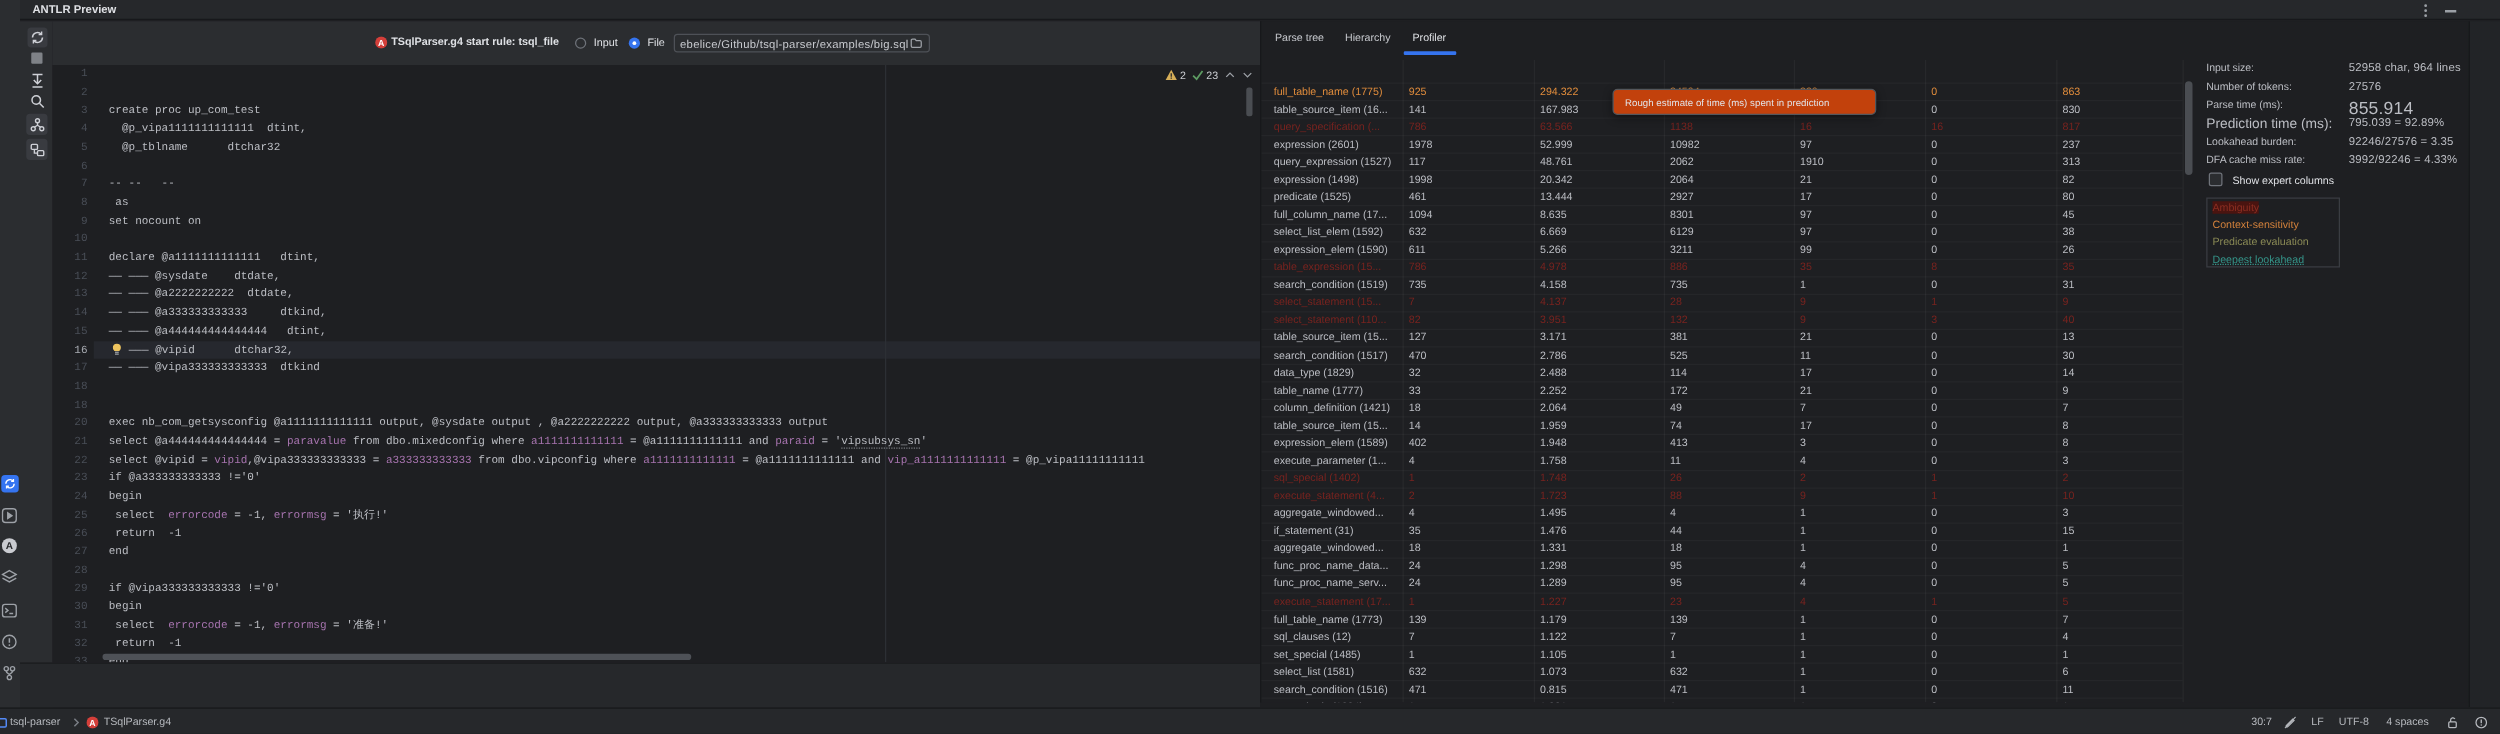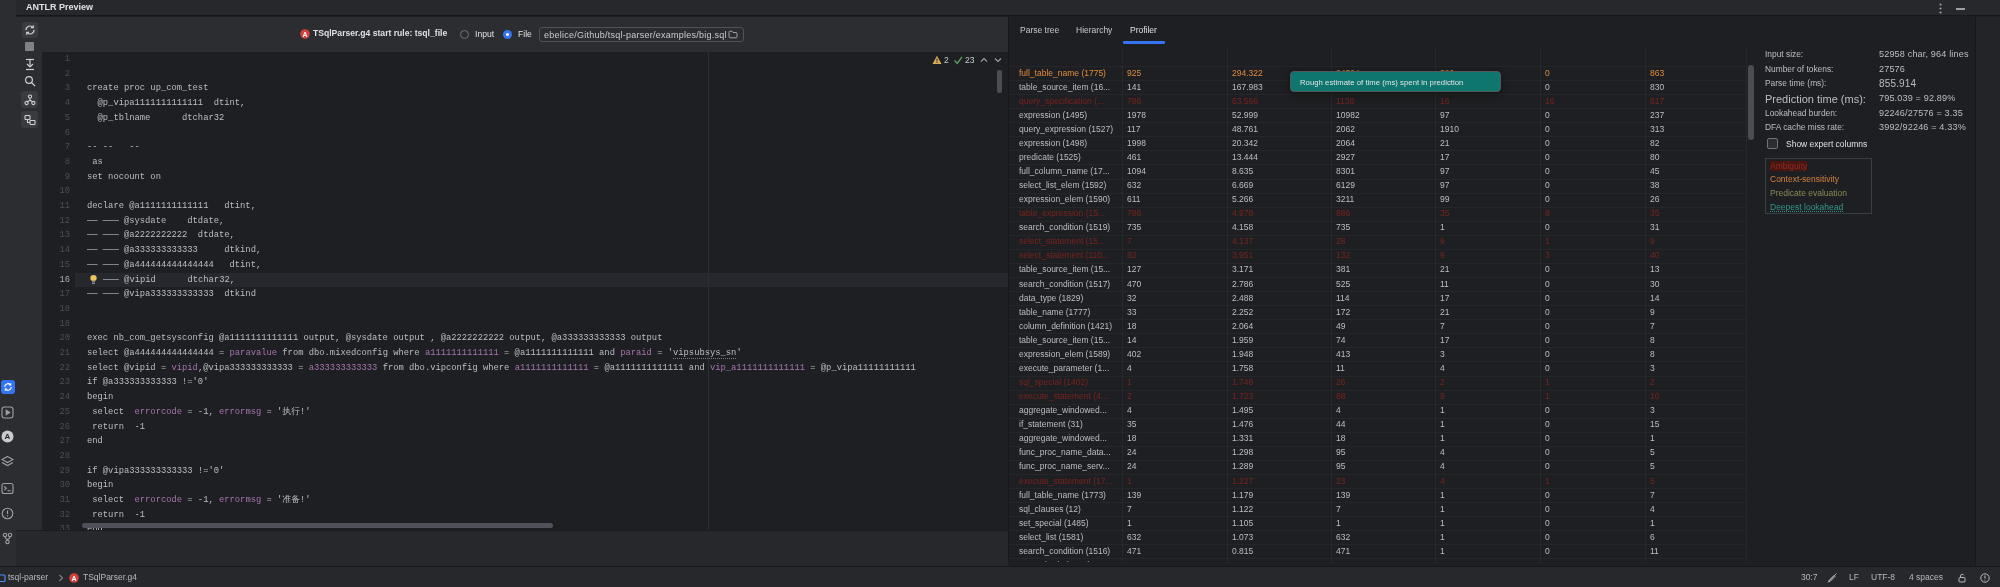--- a/index.html
+++ b/index.html
@@ -23,21 +23,21 @@
 .trow span{position:absolute;top:1.5px;white-space:pre}
 .o span{color:#e08c3c}
 .r span{color:#78231f}
 .c1{left:10px}.c2{left:118px}.c3{left:223px}.c4{left:327px}.c5{left:431px}.c6{left:536px}.c7{left:641px}
 .vgrid{position:absolute;top:31px;width:1px;height:514px;background:rgba(255,255,255,0.045)}
 .hgrid{position:absolute;left:0;width:737px;height:1px;background:rgba(255,255,255,0.035)}
 #thead{position:absolute;left:0;top:31px;width:737px;height:18px;font-size:8.5px;color:#bcbec4}
 #thead span{position:absolute;top:3px;white-space:pre}
 .stat{position:absolute;font-size:8.5px;color:#bcbec4;white-space:pre}
 .tabtxt{position:absolute;top:8px;font-size:8.5px;color:#c6c8cd}
-.tt{position:absolute;left:1290px;top:71px;width:211px;height:21px;background:#0f766e;border:1px solid #54575c;border-radius:4px;box-shadow:0 2px 8px rgba(0,0,0,.45);z-index:50}
+.tt{position:absolute;left:1290px;top:71px;width:211px;height:21px;background:#c2410c;border:1px solid #54575c;border-radius:4px;box-shadow:0 2px 8px rgba(0,0,0,.45);z-index:50}
 .tt div{margin:5.5px 0 0 9px;font-size:7.7px;letter-spacing:0.05px;color:#e2e4e9}
 .sb{font-size:8.5px;color:#b6b9be;position:absolute;top:5px;white-space:pre}
 .ticon{position:absolute}
 .aicon{position:absolute;left:1px}
 </style></head><body>
 <div id="activitybar">
 <div style="position:absolute;left:1px;top:380px;width:14px;height:14px;background:#3574f0;border-radius:3px"></div>
 <svg class="aicon" style="top:382px;left:3px" width="10" height="10" viewBox="0 0 12 12" fill="none" stroke="#fff" stroke-width="1.3">
  <path d="M10 6a4 4 0 0 1-7 2.6"></path>
       <path d="M2 6a4 4 0 0 1 7-2.6"></path>
@@ -291,21 +291,21 @@
 <div class="trow r" style="top:77.14px">
       <span class="c1">query_specification (...</span>
       <span class="c2">786</span>
       <span class="c3">63.566</span>
       <span class="c4">1138</span>
       <span class="c5">16</span>
       <span class="c6">16</span>
       <span class="c7">817</span>
     </div>
 <div class="trow n" style="top:91.21px">
-      <span class="c1">expression (1495)</span>
+      <span class="c1">expression (2601)</span>
       <span class="c2">1978</span>
       <span class="c3">52.999</span>
       <span class="c4">10982</span>
       <span class="c5">97</span>
       <span class="c6">0</span>
       <span class="c7">237</span>
     </div>
 <div class="trow n" style="top:105.28px">
       <span class="c1">query_expression (1527)</span>
       <span class="c2">117</span>
@@ -593,21 +593,21 @@
       <span class="c5">1</span>
       <span class="c6">0</span>
       <span class="c7">1</span>
     </div>
 <div style="position:absolute;left:739px;top:48px;width:6px;height:75px;background:#4a4d52;border-radius:3px"></div>
 <span class="stat" style="left:756px;top:31.8px;font-size:8.4px">Input size:</span>
     <span class="stat" style="left:870px;top:31.8px;font-size:9.1px;letter-spacing:0.15px">52958 char, 964 lines</span>
 <span class="stat" style="left:756px;top:46.5px;font-size:8.4px">Number of tokens:</span>
     <span class="stat" style="left:870px;top:46.5px;font-size:9.1px;letter-spacing:0.15px">27576</span>
 <span class="stat" style="left:756px;top:61.2px;font-size:8.4px">Parse time (ms):</span>
-    <span class="stat" style="left:870px;top:61.2px;font-size:10px;letter-spacing:0.15px">855.914</span>
+    <span class="stat" style="left:870px;top:61.2px;font-size:14px;letter-spacing:0.15px">855.914</span>
 <span class="stat" style="left:756px;top:75.9px;font-size:11px">Prediction time (ms):</span>
     <span class="stat" style="left:870px;top:75.9px;font-size:9.1px;letter-spacing:0.15px">795.039 = 92.89%</span>
 <span class="stat" style="left:756px;top:90.6px;font-size:8.4px">Lookahead burden:</span>
     <span class="stat" style="left:870px;top:90.6px;font-size:9.1px;letter-spacing:0.15px">92246/27576 = 3.35</span>
 <span class="stat" style="left:756px;top:105.3px;font-size:8.4px">DFA cache miss rate:</span>
     <span class="stat" style="left:870px;top:105.3px;font-size:9.1px;letter-spacing:0.15px">3992/92246 = 4.33%</span>
 <div style="position:absolute;left:758px;top:121px;width:11px;height:11px;border:1px solid #6f737a;border-radius:2px;background:#2b2d30"></div>
 <span class="stat" style="left:777px;top:122px;color:#dfe1e5">Show expert columns</span>
 <div style="position:absolute;left:756px;top:141px;width:107px;height:56px;border:1px solid #3a3d42"></div>
 <span class="stat" style="left:761px;top:143.5px;color:#8c2e22;background:#4a1410">Ambiguity</span>

